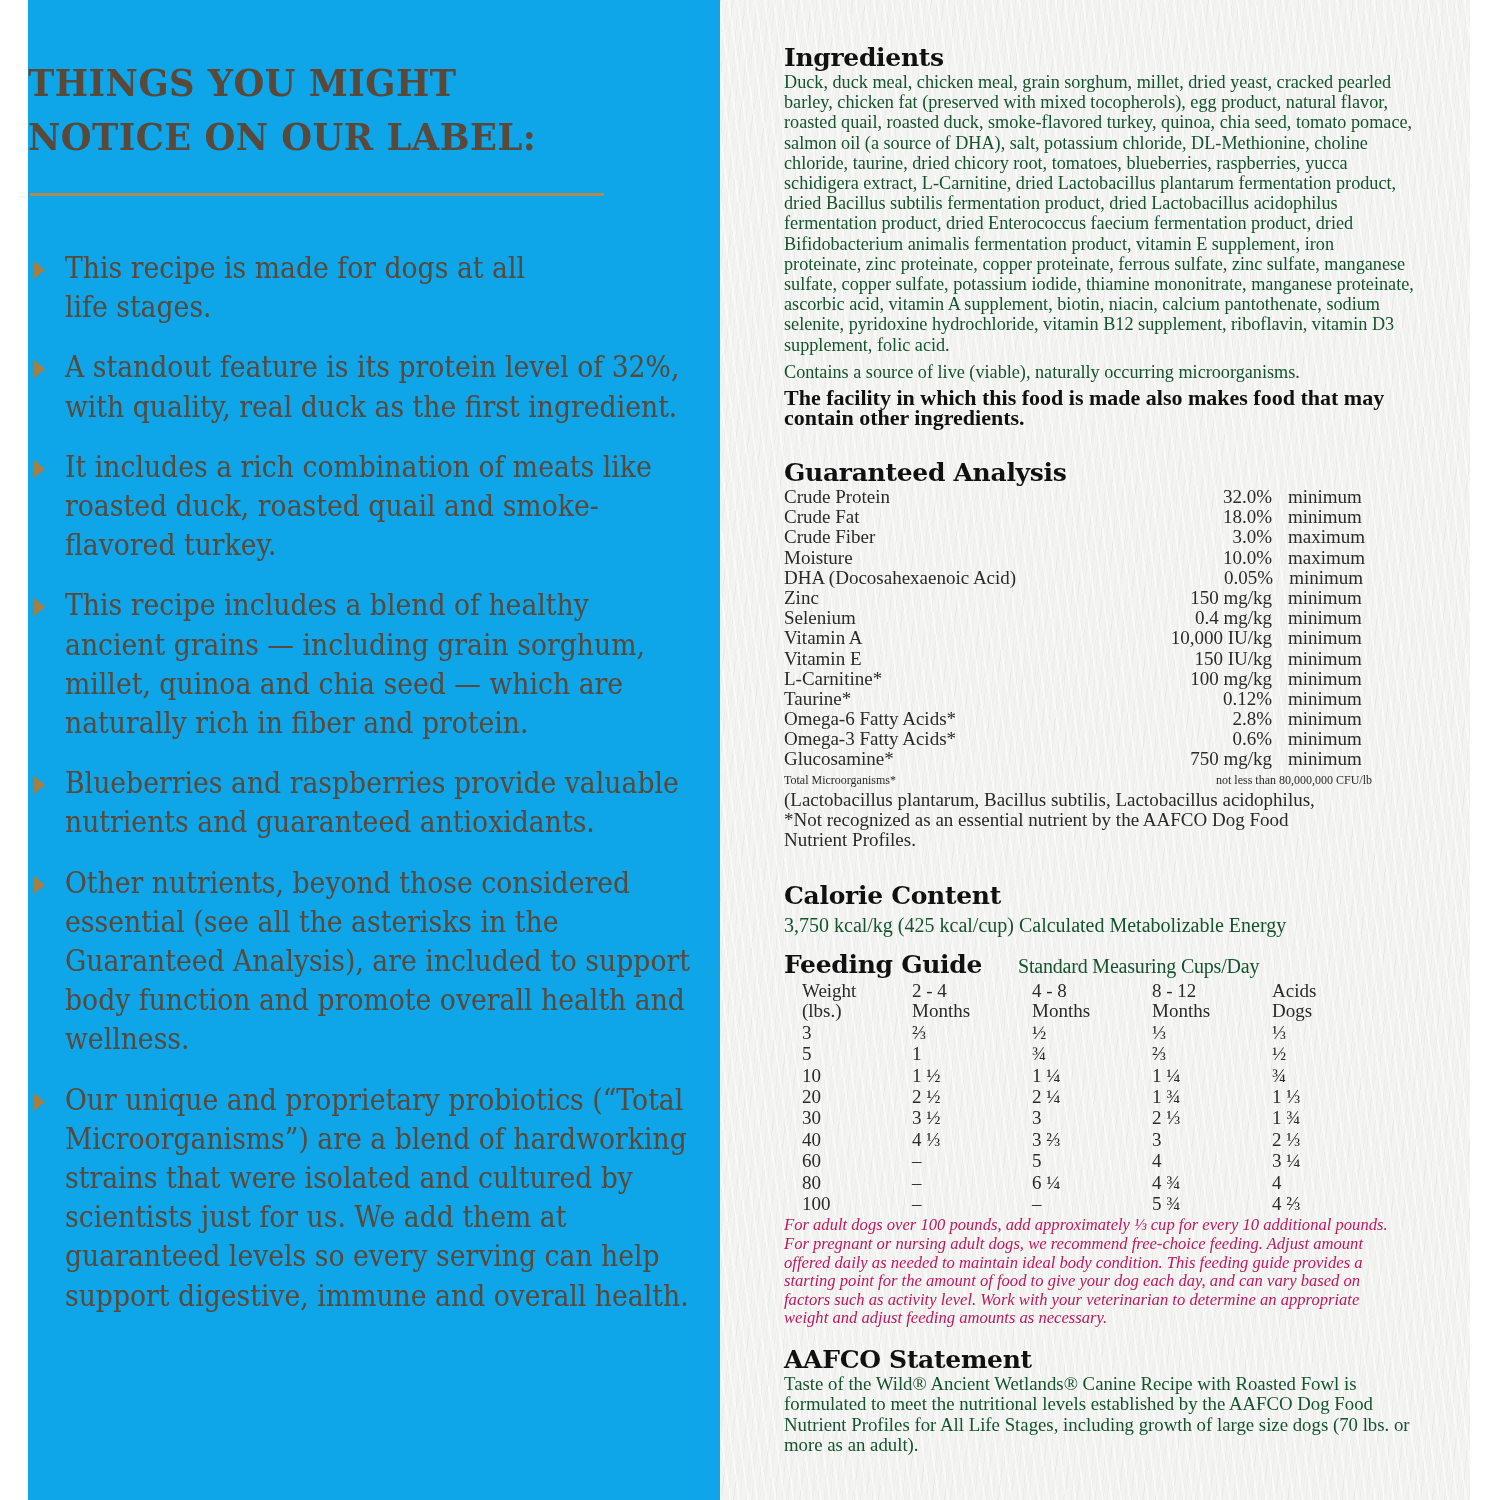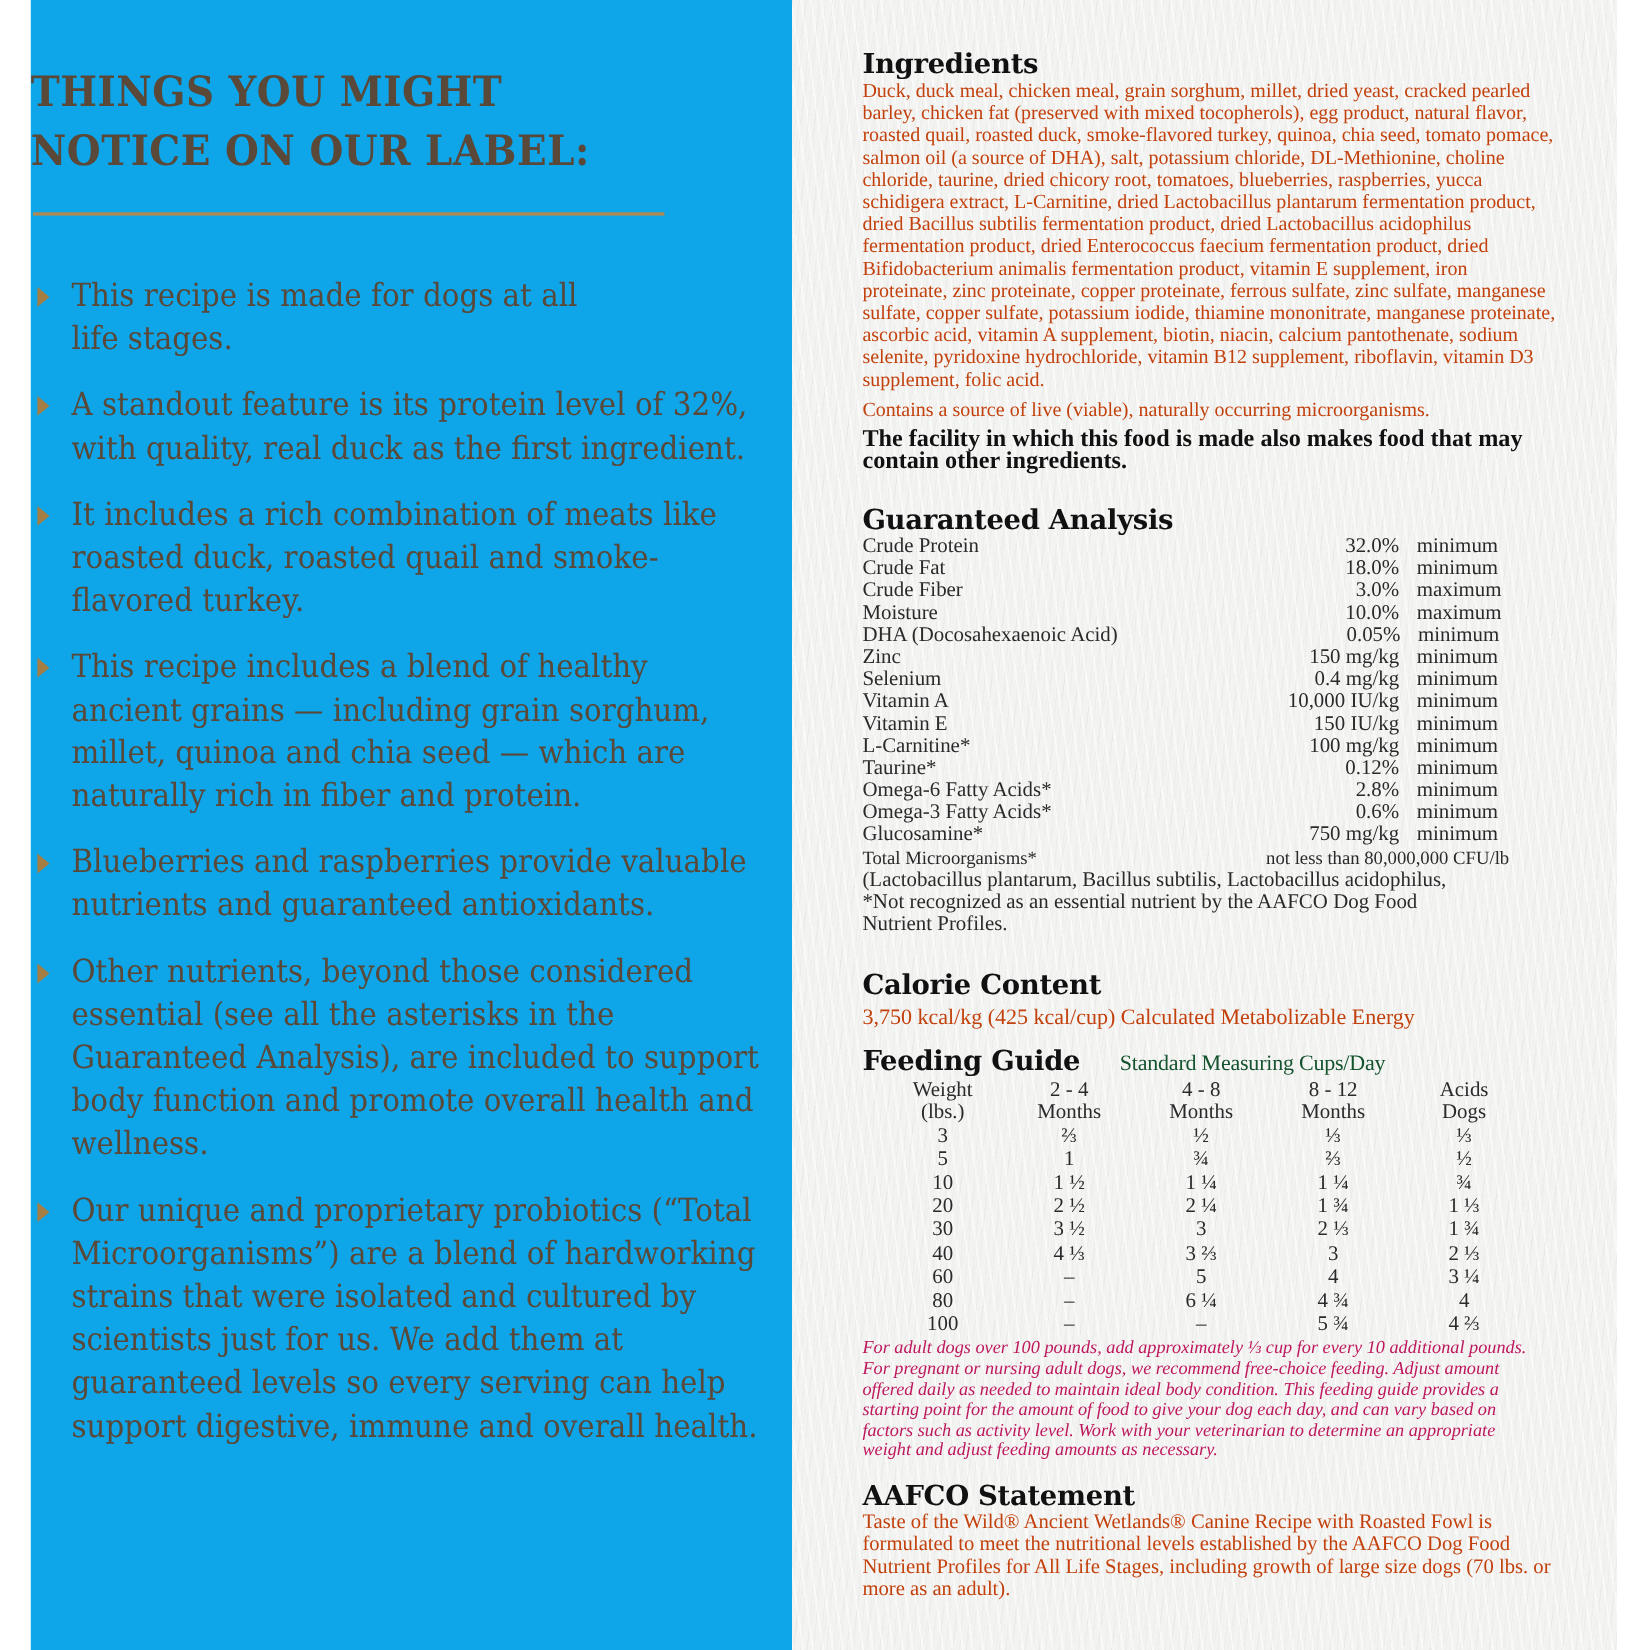--- a/index.html
+++ b/index.html
@@ -44,49 +44,49 @@
     line-height: 39.2px; color: #5a4838;
     transform: scaleX(0.92); transform-origin: left top; width: 680px;
   }
 
   
   .rp { position: absolute; left: 784px; color: #1c1c1c; font-family: "Liberation Serif", serif; }
   .sec-title {
     font-family: "DejaVu Serif", serif; font-weight: bold; font-size: 25px;
     line-height: 28px; color: #111; margin: 0; letter-spacing: -0.3px;
   }
-  .body-text { font-size: 18.2px; line-height: 20.2px; color: #c2410c; margin: 0; }
+  .body-text { font-size: 18.2px; line-height: 20.2px; color: #14532d; margin: 0; }
   #ingredients { top: 44px; width: 630px; }
   #ingredients .body-text { width: 630px; }
   .note { margin-top: 7px; }
   .bold-note { font-weight: bold; font-size: 22px; line-height: 20px; margin-top: 6px; color: #111; }
 
   #analysis { top: 459px; width: 600px; }
   .ga-row { display: flex; height: 20.2px; font-size: 19px; line-height: 20.2px; color: #2a2a2a; }
   .ga-name { flex: 1; white-space: nowrap; }
   .ga-value { width: 260px; text-align: right; white-space: nowrap; }
   .ga-unit { width: 96px; padding-left: 16px; white-space: nowrap; }
-  .ga-wide { display: flex; height: 20.2px; font-size: 17px; line-height: 20.2px; color: #2a2a2a; }
+  .ga-wide { display: flex; height: 20.2px; font-size: 12px; line-height: 20.2px; color: #2a2a2a; }
   .ga-wide .ga-name { width: 300px; flex: none; }
   .ga-wide .ga-value { width: 288px; text-align: right; }
   .ga-note { font-size: 19px; line-height: 20.2px; color: #2a2a2a; white-space: nowrap; }
 
   #calorie { top: 882px; width: 620px; }
   #calorie .body-text { font-size: 20px; line-height: 26px; margin-top: 2px; }
 
   #feeding { top: 951px; width: 620px; }
   .feed-head { display: flex; align-items: baseline; }
   .feed-sub {
     font-family: "Liberation Serif", serif; font-weight: normal; font-size: 20px;
     color: #14532d; margin-left: 36px; letter-spacing: -0.2px;
   }
   .feed-table { border-collapse: collapse; margin-top: 2px; margin-left: 18px; }
   .feed-table th, .feed-table td {
     font-family: "Liberation Serif", serif; font-weight: normal; font-size: 19px;
-    line-height: 21.4px; padding: 0; text-align: center; color: #2a2a2a;
+    line-height: 21.4px; padding: 0; text-align: left; color: #2a2a2a;
   }
   .feed-table th { line-height: 20.4px; }
   .col-w { width: 110px; } .col-a { width: 120px; } .col-b { width: 120px; } .col-c { width: 120px; } .col-d { width: 118px; }
   .feed-note {
     font-family: "Liberation Serif", serif; font-style: italic; font-size: 16.6px;
     line-height: 18.6px; color: #be185d; margin: 2px 0 0 0; width: 605px;
   }
 
   #aafco { top: 1346px; width: 630px; }
   #aafco .body-text { font-size: 18.8px; line-height: 20.4px; }

